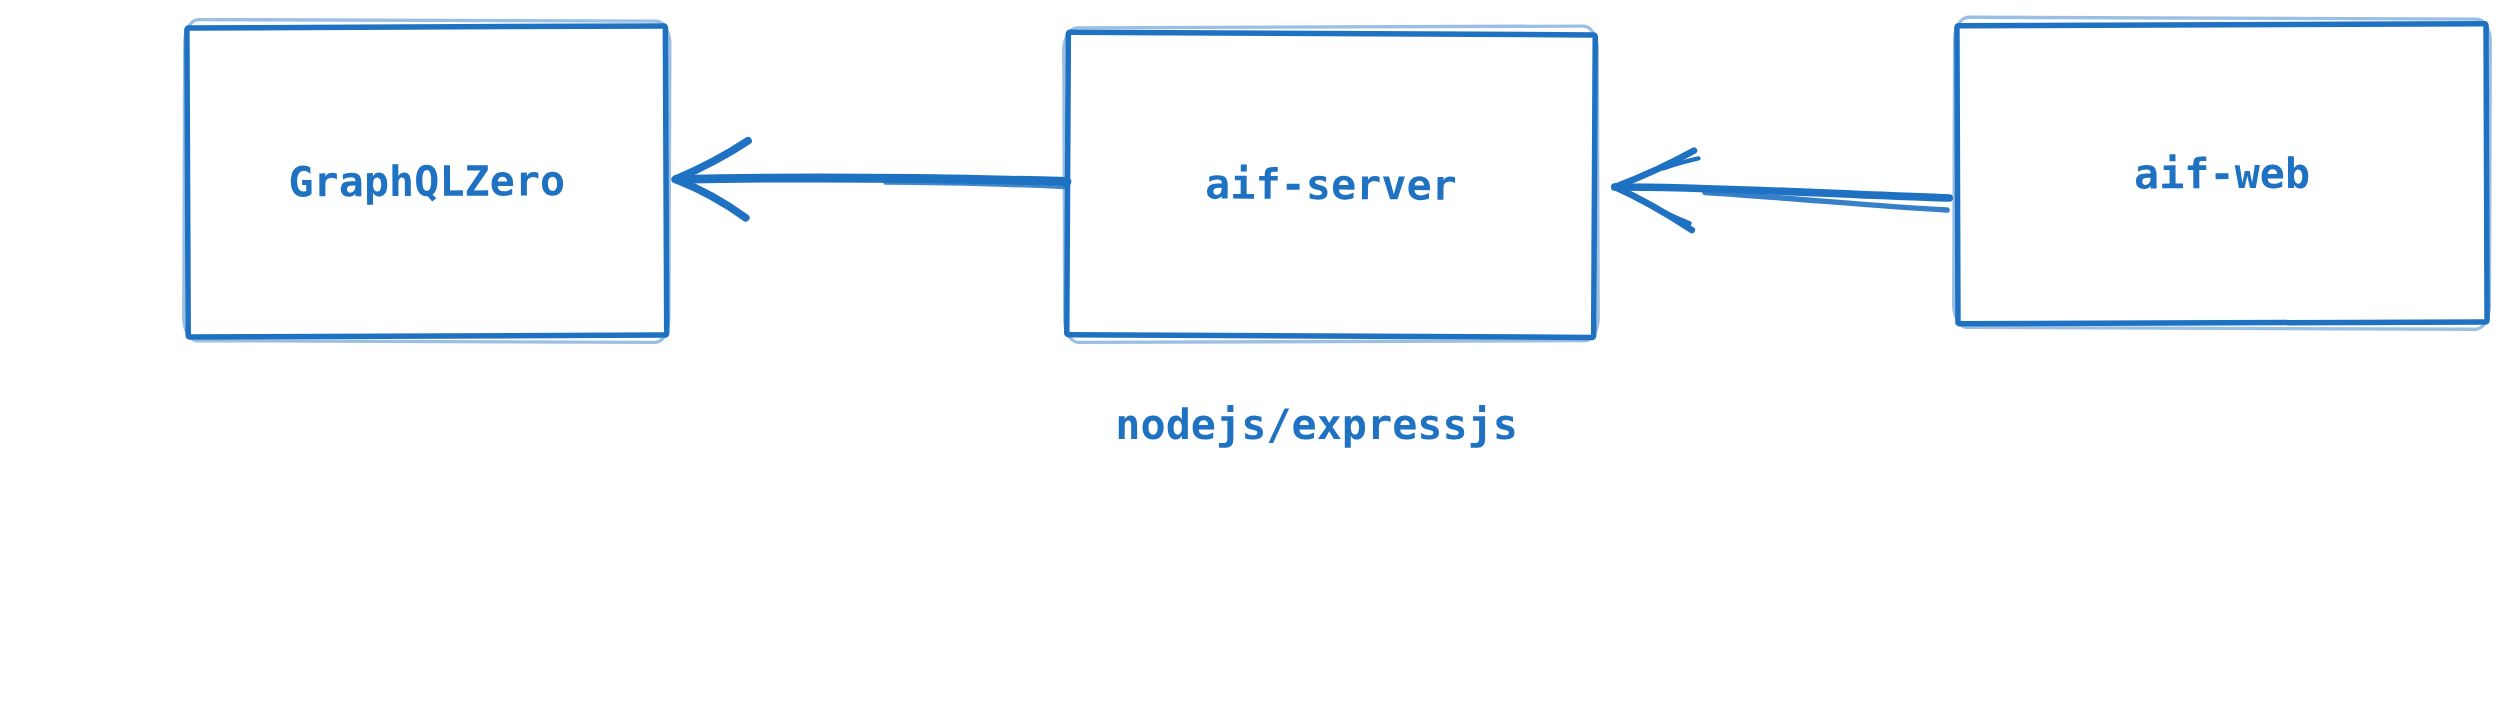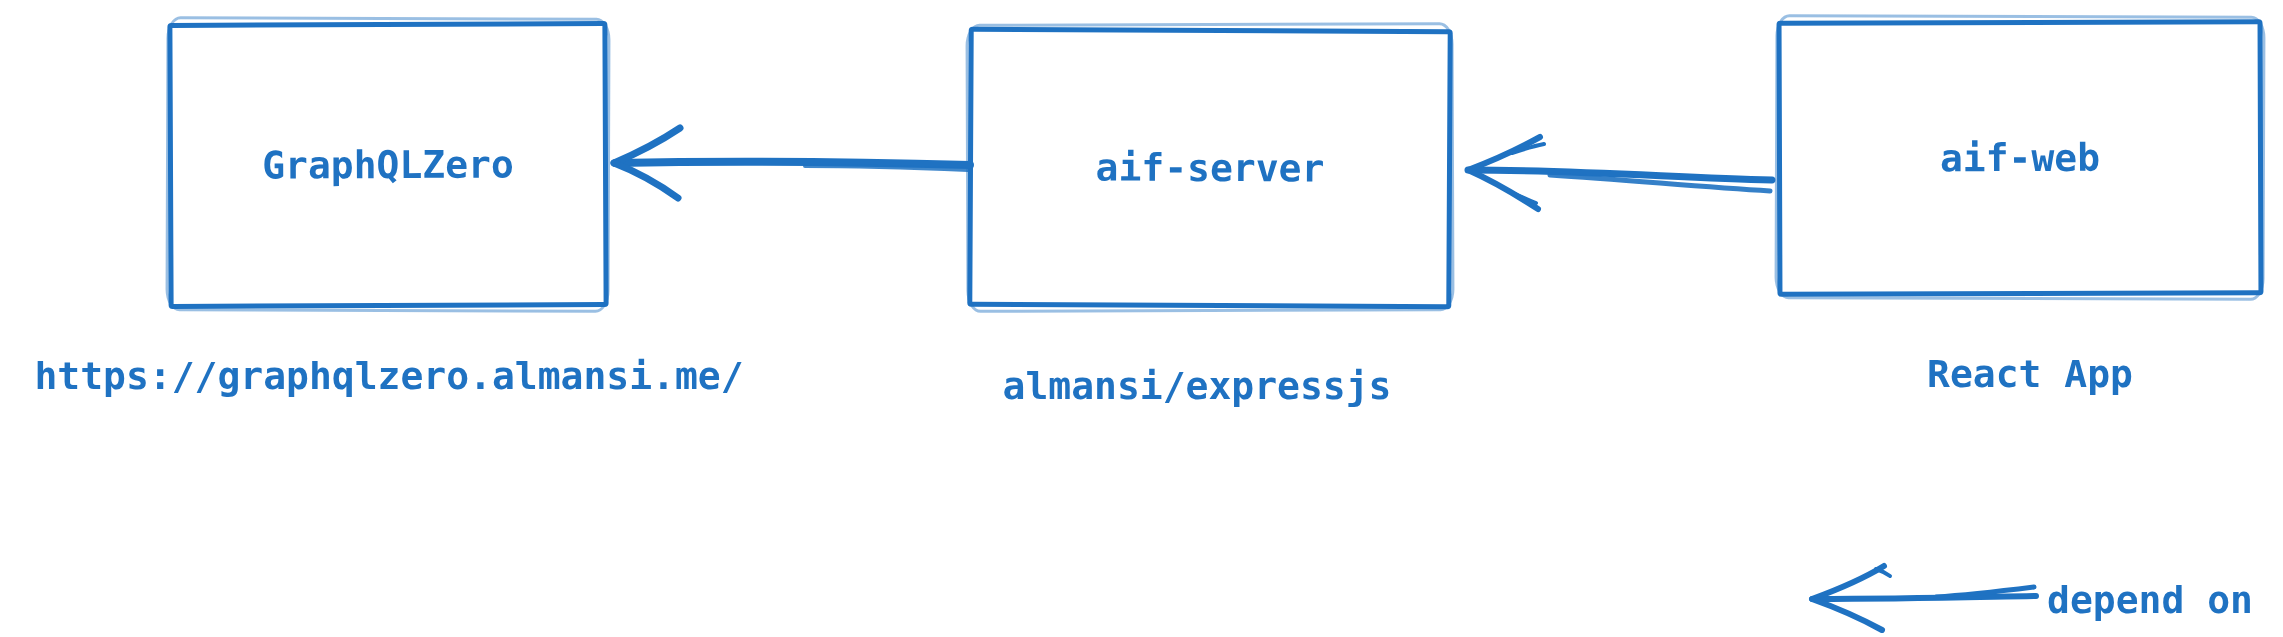--- a/index.html
+++ b/index.html
@@ -99,52 +99,40 @@
   }
 </style>
 </head>
 <body>
 
 <div class="canvas">
 
   <div class="node node-1">
     <span class="node-label">GraphQLZero</span>
   </div>
-  <div class="caption caption-1">https://graphqlzero.almansi.me/</div>
 
   <div class="node node-2">
     <span class="node-label">aif-server</span>
   </div>
-  <div class="caption caption-2">almansi/expressjs</div>
+  <div class="caption caption-2">nodejs/expressjs</div>
 
   <div class="node node-3">
     <span class="node-label">aif-web</span>
   </div>
-  <div class="caption caption-3">React App</div>
 
   <svg class="arrow arrow-1" width="380" height="100" viewBox="0 0 380 100">
     <path d="M 370 50 C 260 47, 120 46, 16 48" stroke-width="8"></path>
     <path d="M 368 55 C 320 53, 270 51, 205 51" stroke-width="4" opacity="0.85"></path>
     <path d="M 14 48 C 40 37, 62 25, 80 13" stroke-width="7"></path>
     <path d="M 14 48 C 40 58, 60 70, 78 83" stroke-width="7"></path>
   </svg>
 
   <svg class="arrow arrow-2" width="330" height="120" viewBox="0 0 330 120">
     <path d="M 322 60 C 220 57, 120 50, 18 50" stroke-width="7"></path>
     <path d="M 320 71 C 250 67, 180 60, 100 55" stroke-width="5" opacity="0.9"></path>
     <path d="M 18 50 C 45 40, 70 28, 90 17" stroke-width="6"></path>
     <path d="M 62 33 C 74 29, 84 26, 94 24" stroke-width="4"></path>
     <path d="M 18 50 C 45 62, 68 76, 88 89" stroke-width="6"></path>
     <path d="M 58 71 C 68 75, 76 79, 86 83" stroke-width="4"></path>
   </svg>
 
-  <div class="legend">
-    <svg class="legend-arrow" width="250" height="80" viewBox="0 0 250 80">
-      <path d="M 238 41 C 180 42, 110 44, 16 44" stroke-width="6"></path>
-      <path d="M 236 32 C 204 36, 172 40, 138 42" stroke-width="5"></path>
-      <path d="M 14 44 C 44 33, 68 22, 86 11" stroke-width="6"></path>
-      <path d="M 78 14 C 84 16, 88 18, 92 21" stroke-width="4"></path>
-      <path d="M 14 44 C 42 54, 64 64, 84 75" stroke-width="6"></path>
-    </svg>
-    <span class="legend-label">depend on</span>
-  </div>
 
 </div>
 
 </body></html>

